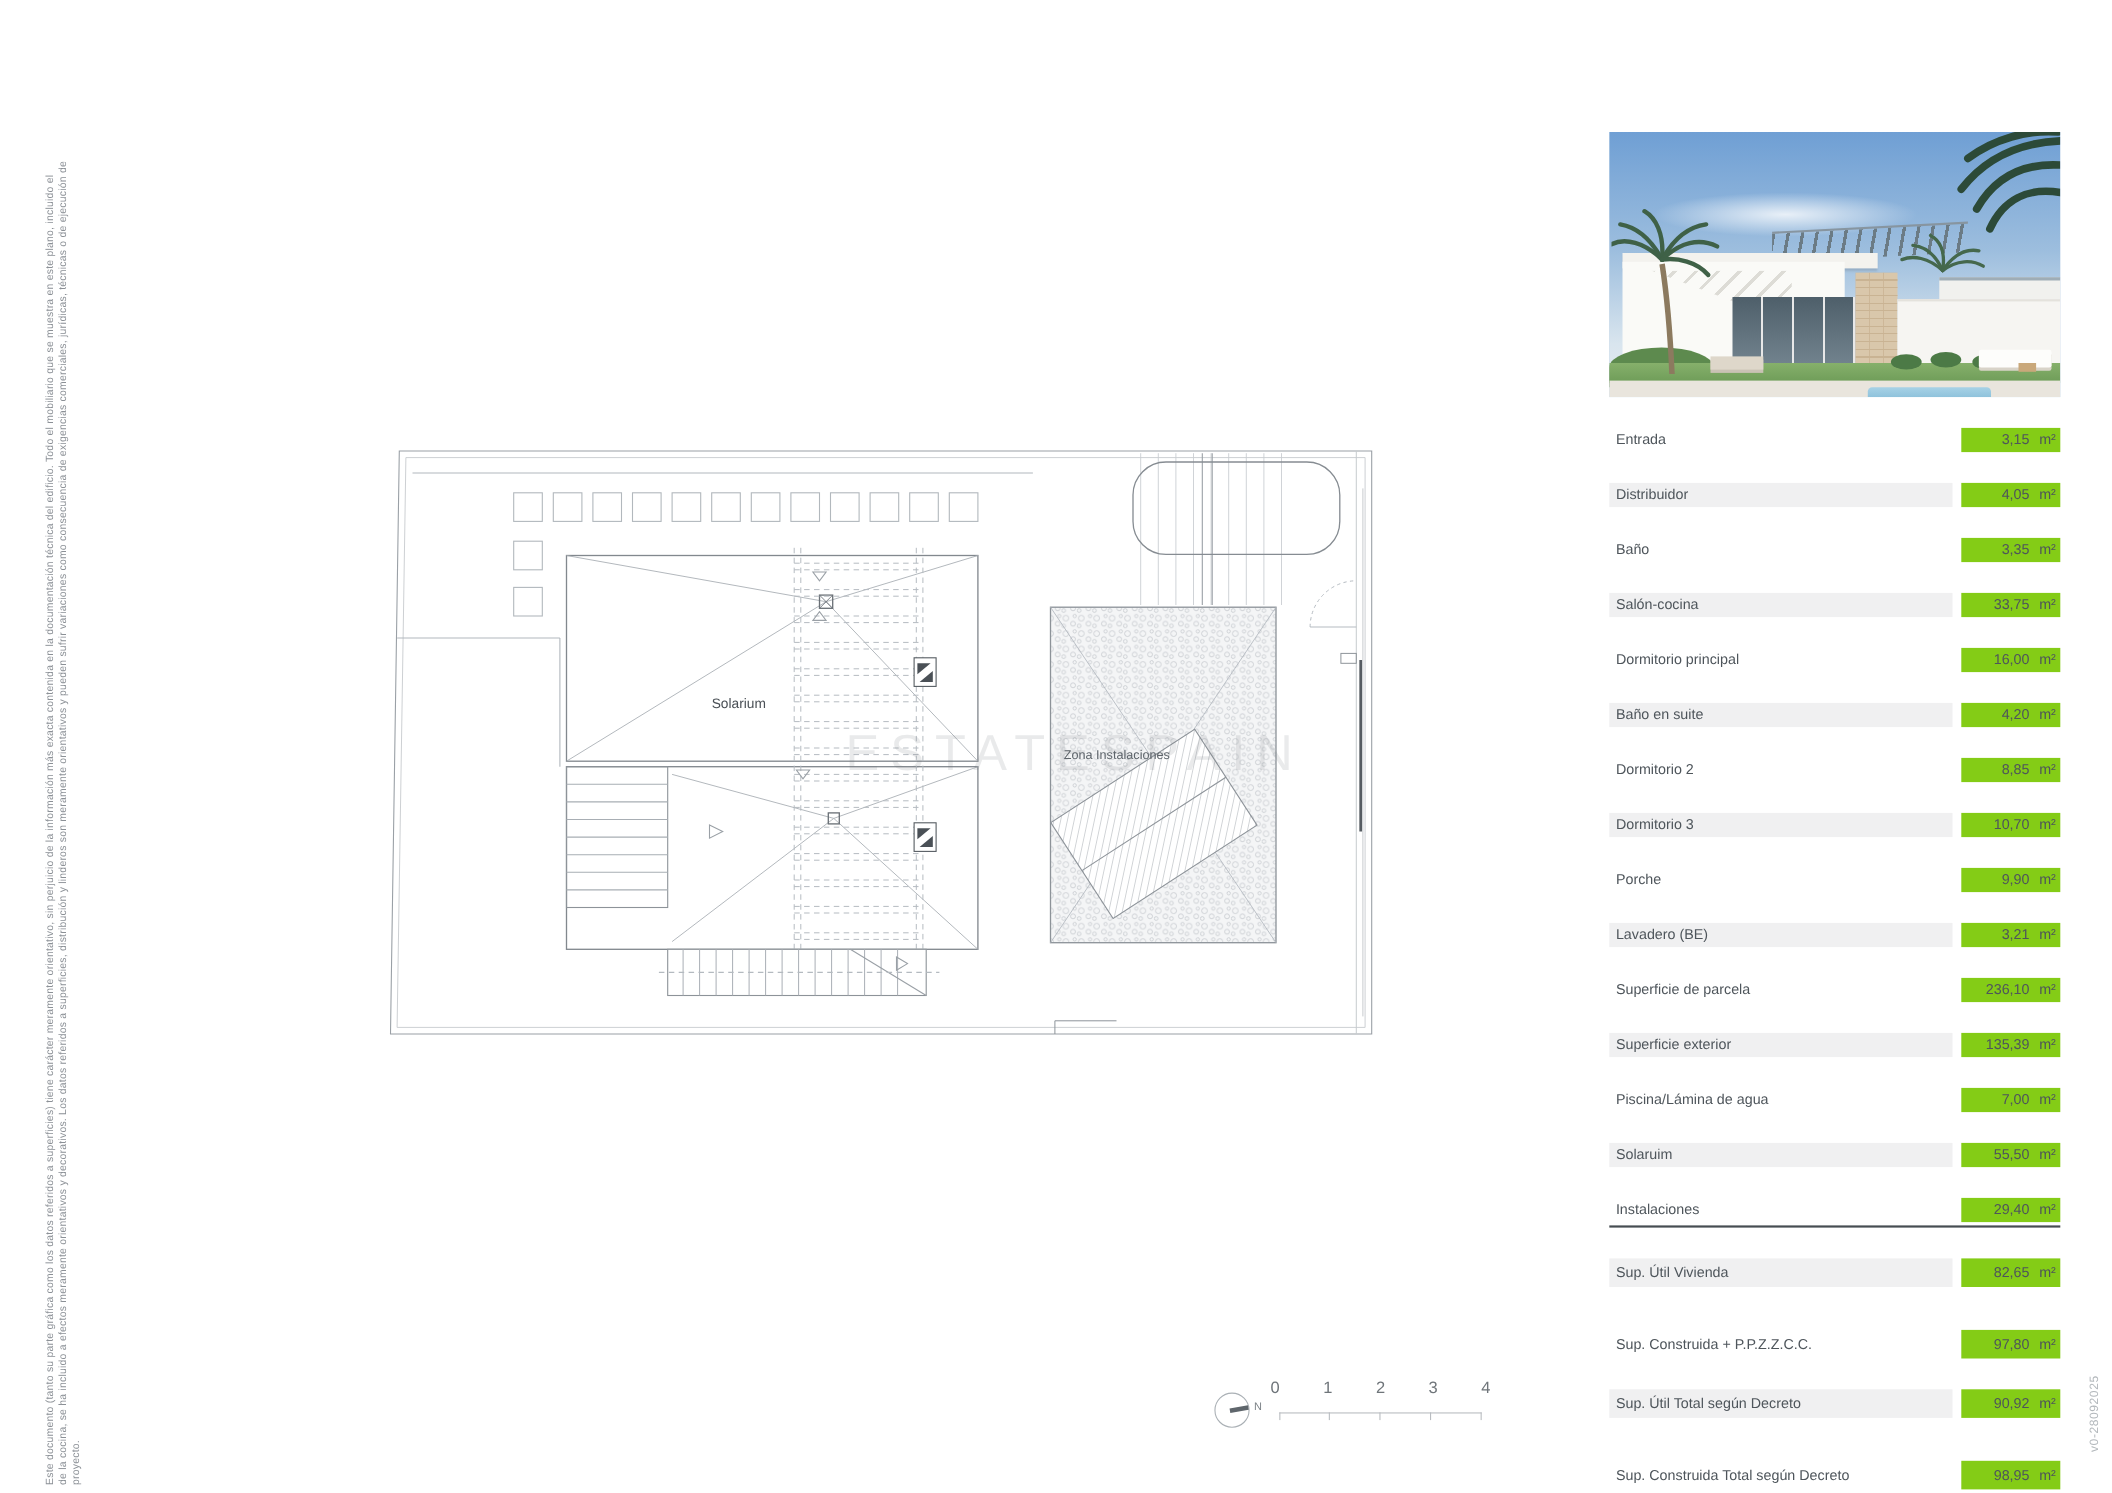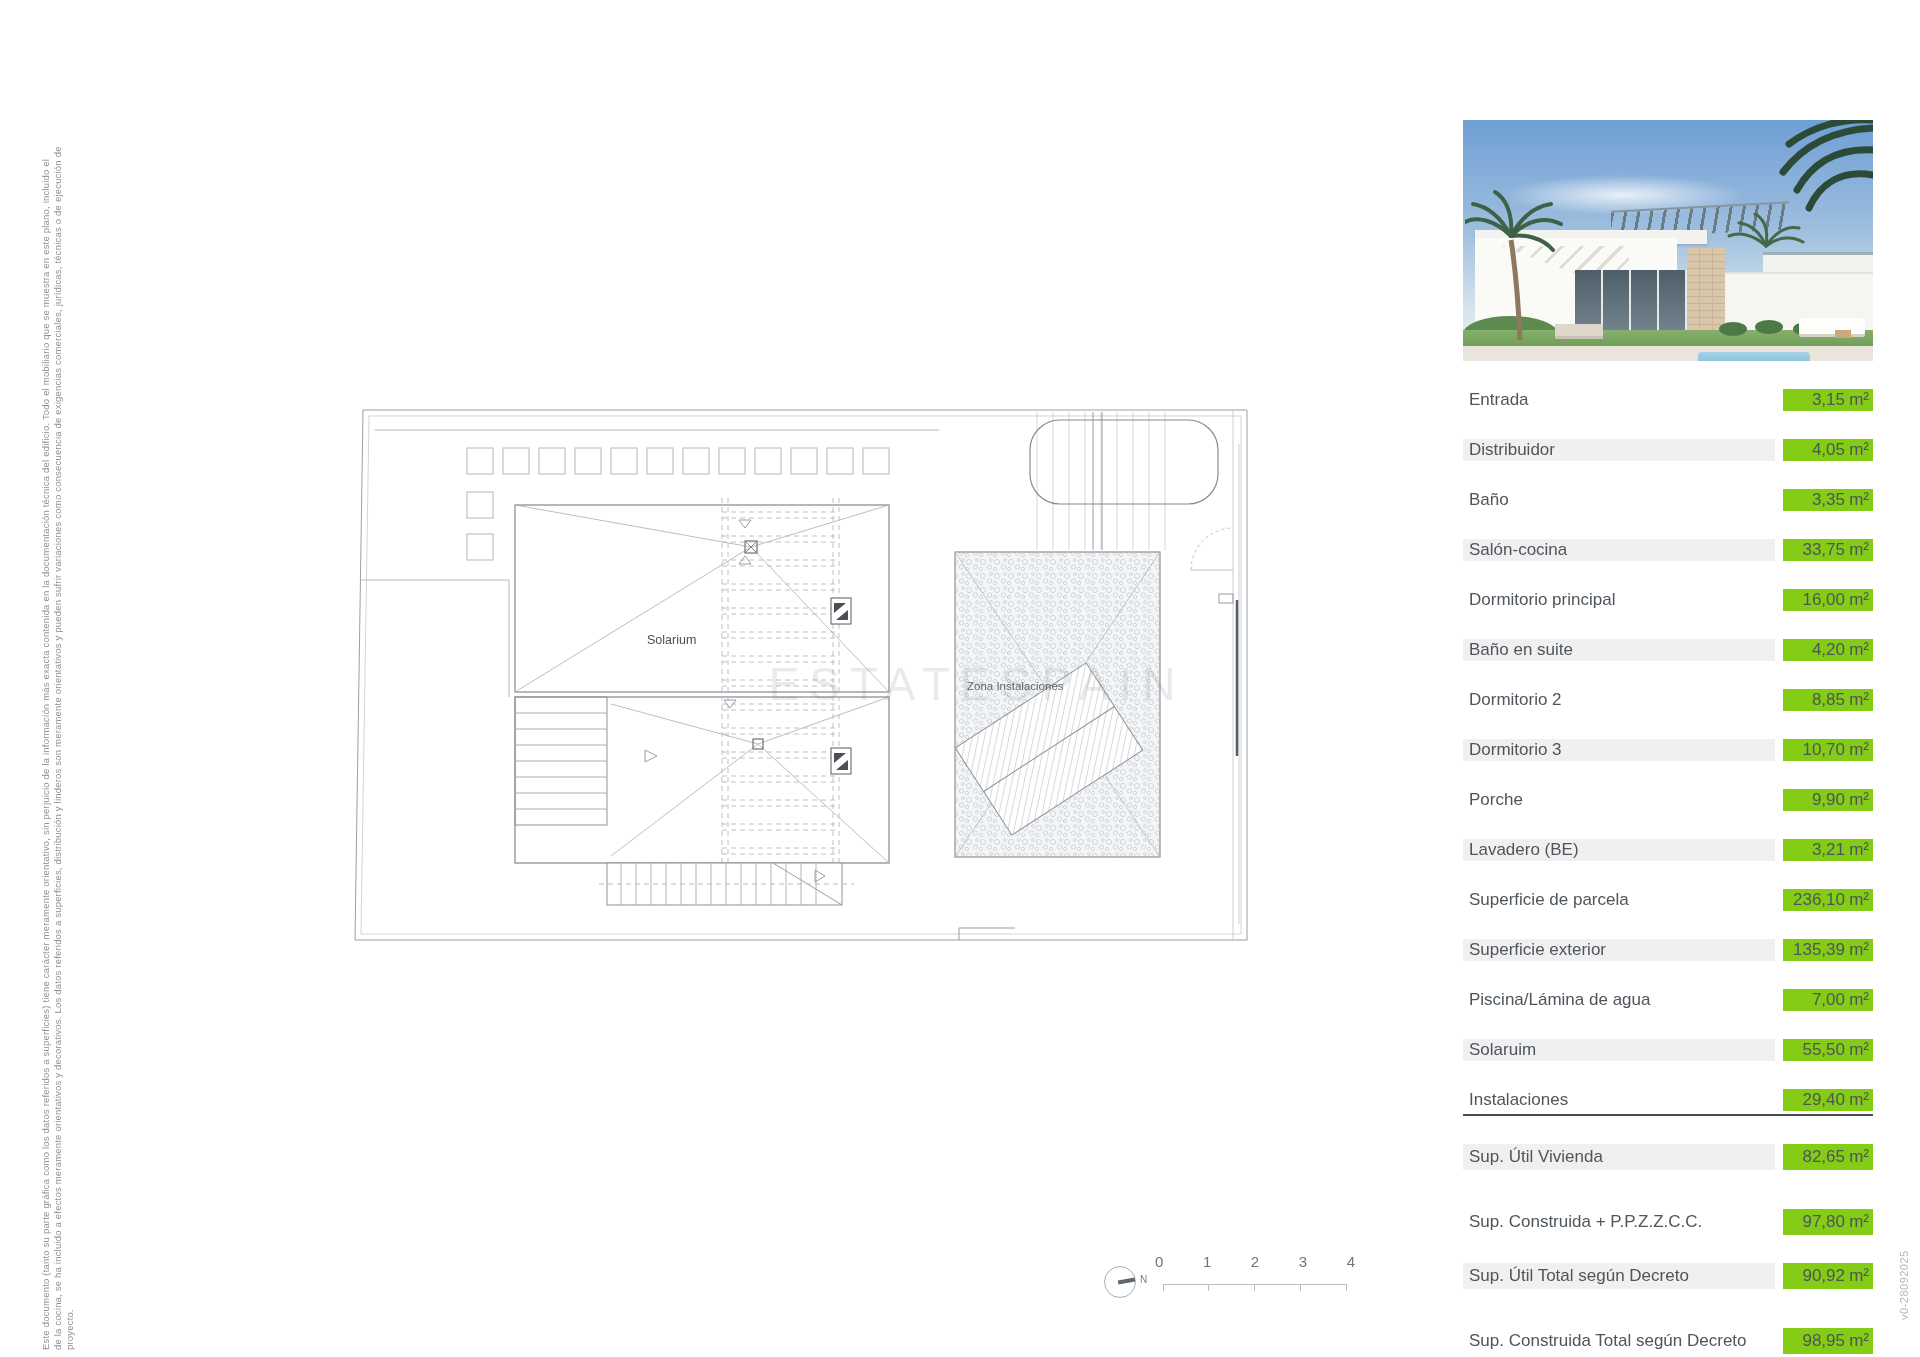--- a/index.html
+++ b/index.html
@@ -67,21 +67,21 @@
       border-radius:2px;box-shadow:0 3px 0 #d8d3c8;}
   .sidetable{position:absolute;left:372px;top:210px;width:16px;height:8px;background:#c9a87a;}
   .dining{position:absolute;left:92px;top:204px;width:48px;height:12px;background:#ded7ca;
       box-shadow:0 3px 0 #c9c2b4;}
   .palm-svg{position:absolute;}
 
   .title-block{background:#f4f5f5;margin-top:7px;padding:7px 4px 8px 6px;}
   .title{font-size:23px;letter-spacing:1.5px;color:#3b4146;line-height:26px;}
 
   .tbl{margin-top:4px;}
-  .trow{display:flex;height:22px;line-height:22px;font-size:17px;color:#4e555b;margin-top:28px;}
+  .trow{display:flex;height:22px;line-height:22px;font-size:13px;color:#4e555b;margin-top:28px;}
   .trow.tall{height:26px;line-height:26px;justify-content:flex-end;}
   .tlabel{flex:1;padding-left:6px;margin-right:8px;white-space:nowrap;overflow:hidden;}
   .tlabel.shaded{background:#f0f0f1;}
   .tvalue{width:84px;background:#84cc16;display:flex;padding:0 4px 0 2px;}
   .tvalue .num{flex:1;text-align:right;}
   .tvalue .unit{width:24px;text-align:right;}
   .dark-rule{height:2px;background:#474d52;margin:3px 0 4px 0;}
   .gap{height:11px;}
   .underline{display:flex;margin-top:13px;}
   .underline .seg1{flex:1;border-bottom:2px solid #8f959a;margin-right:8px;}

